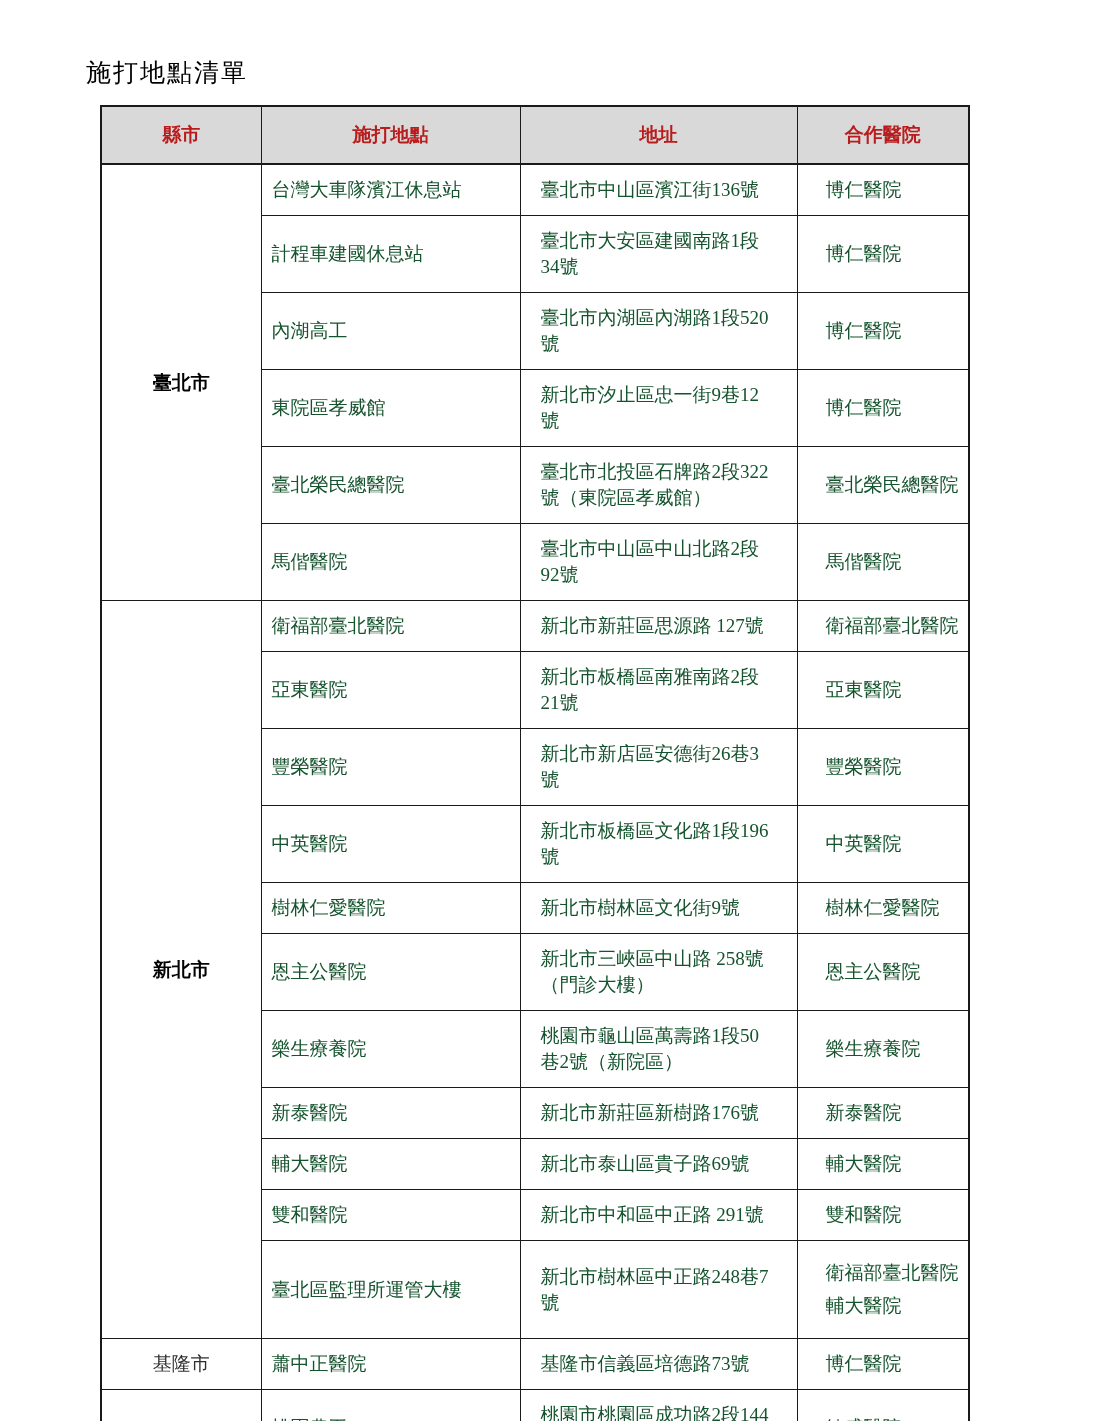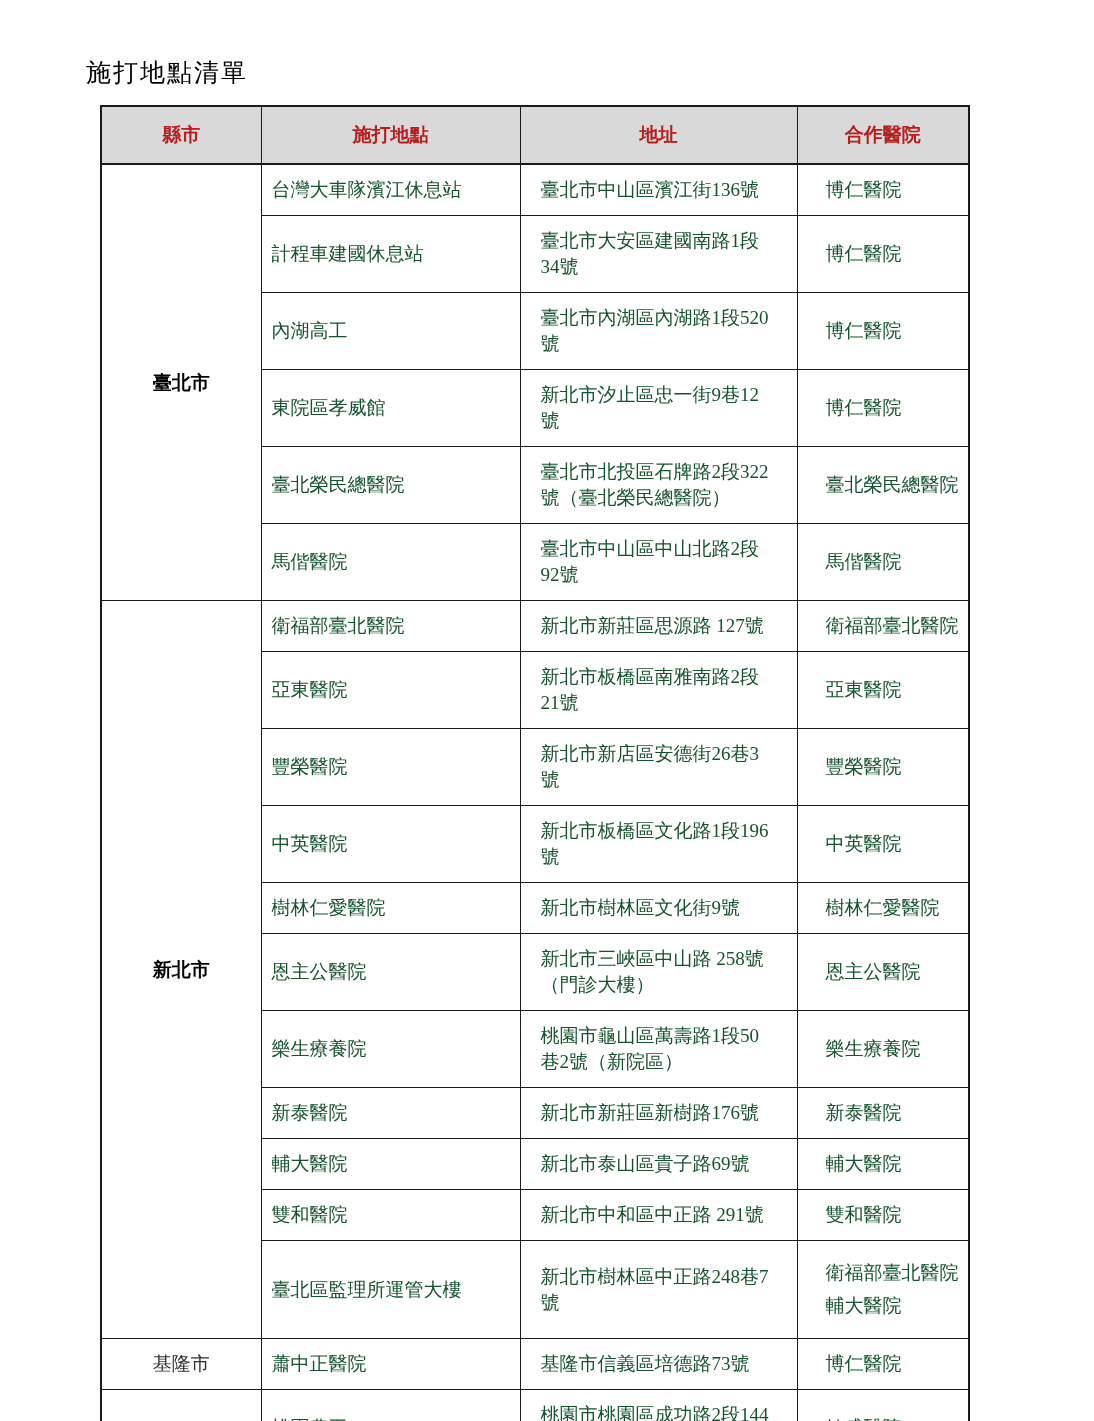--- a/index.html
+++ b/index.html
@@ -113,21 +113,21 @@
         </tr>
         <tr>
           <td class="location">東院區孝威館</td>
           <td class="address">新北市汐止區忠一街9巷12號</td>
           <td class="hospital">
             <div>博仁醫院</div>
           </td>
         </tr>
         <tr>
           <td class="location">臺北榮民總醫院</td>
-          <td class="address">臺北市北投區石牌路2段322號（臺北榮民總醫院）</td>
+          <td class="address">臺北市北投區石牌路2段322號（東院區孝威館）</td>
           <td class="hospital">
             <div>臺北榮民總醫院</div>
           </td>
         </tr>
         <tr>
           <td class="location">馬偕醫院</td>
           <td class="address">臺北市中山區中山北路2段92號</td>
           <td class="hospital">
             <div>馬偕醫院</div>
           </td>

